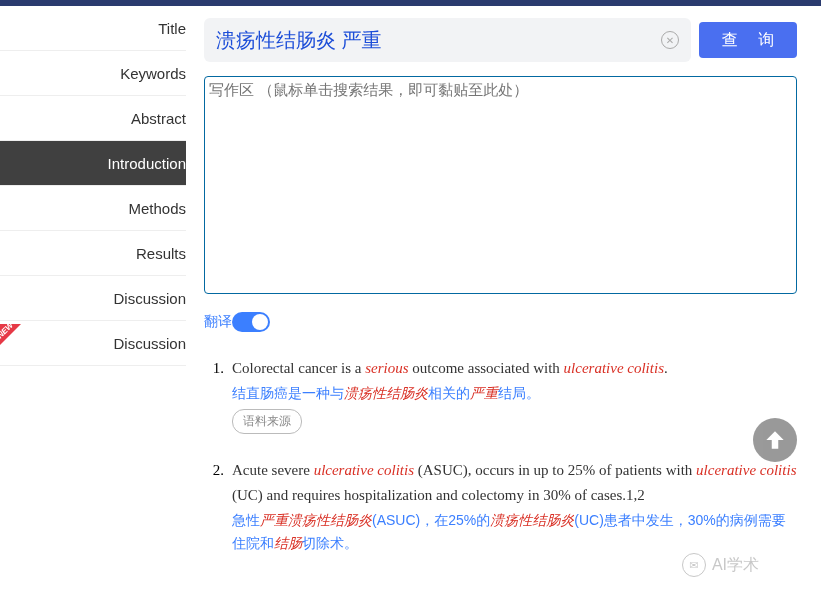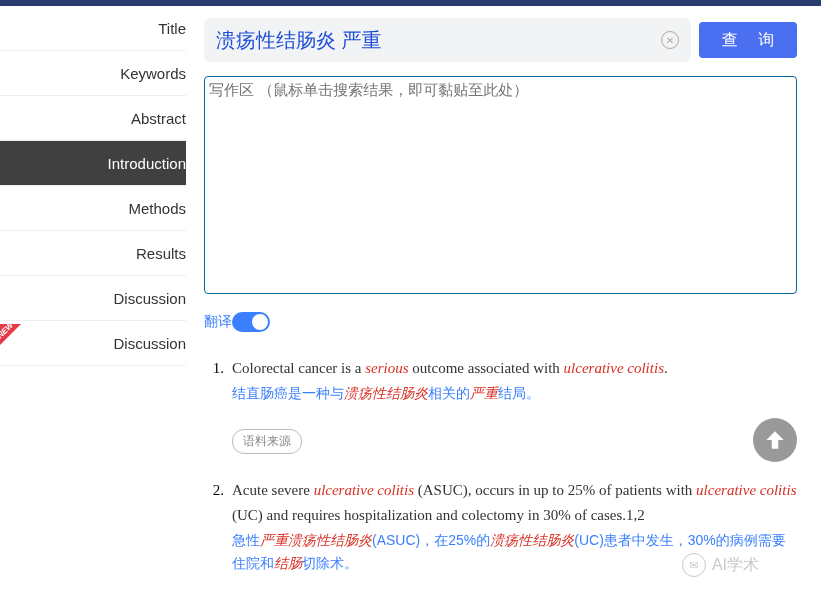--- a/index.html
+++ b/index.html
@@ -22,21 +22,21 @@
 .toggle { width:38px; height:20px; background:#3b7fff; border-radius:10px; position:relative; cursor:pointer; }
 .toggle::after { content:""; position:absolute; right:2px; top:2px; width:16px; height:16px; background:#fff; border-radius:50%; }
 .results { margin-top:24px; }
 .result { display:flex; margin-bottom:24px; font-size:15px; line-height:1.7; }
 .result-num { width:28px; flex-shrink:0; text-align:right; padding-right:8px; font-family:Georgia,serif; }
 .result-body { flex:1; }
 .result-en { font-family:Georgia,serif; color:#333; }
 .hl { color:#d93025; font-style:italic;font-family:Liberation Serif, serif; }
 .result-zh { color:#3b7fff; font-size:14px; margin-top:0; }
 .zh-hl { color:#d93025; font-style:italic; }
-.source-btn { display:inline-block; margin-top:24px; padding:1px 10px; border:1px solid #bbb; border-radius:12px; font-size:12px; color:#888; cursor:pointer; }
+.source-btn { display:inline-block; margin-top:4px; padding:1px 10px; border:1px solid #bbb; border-radius:12px; font-size:12px; color:#888; cursor:pointer; }
 .scroll-top { position:absolute; right:24px; top:418px; width:44px; height:44px; background:#888; border-radius:50%; display:flex; align-items:center; justify-content:center; cursor:pointer; opacity:0.85; z-index:10; }
 .scroll-top svg { fill:#fff; }
 .watermark { position:absolute; right:62px; bottom:14px; display:flex; align-items:center; gap:6px; color:#c8c8c8; font-size:16px; pointer-events:none; z-index:10; }
 .wm-icon { width:24px; height:24px; border:1.5px solid #c8c8c8; border-radius:50%; display:flex; align-items:center; justify-content:center; }
 .wm-icon::before,.wm-icon::after { content:""; position:absolute; }
 .wm-inner { font-size:11px; position:relative; }
 </style>
 </head>
 <body>
 

